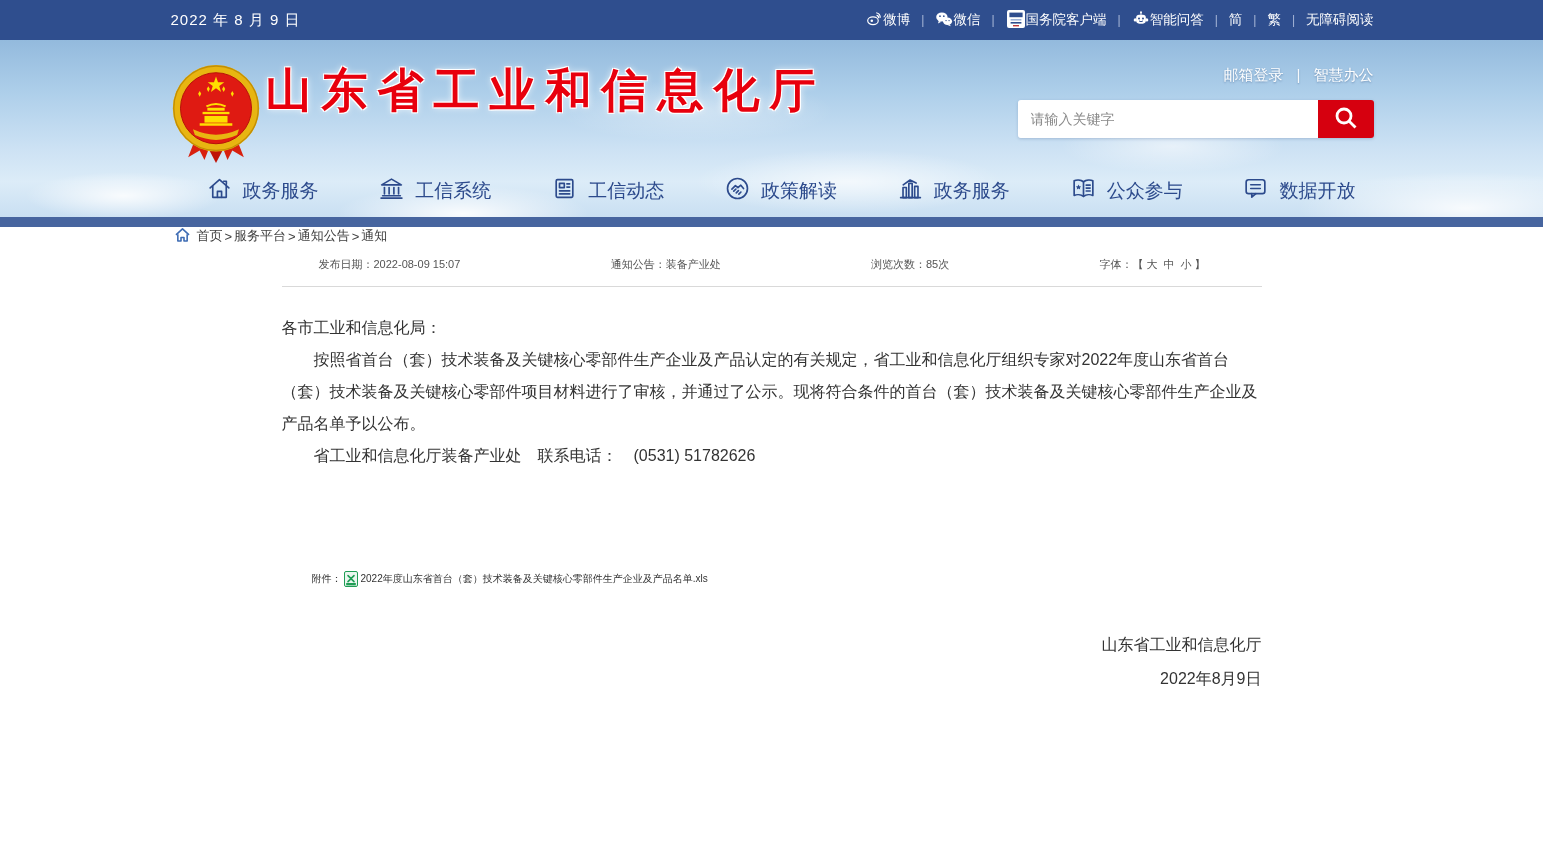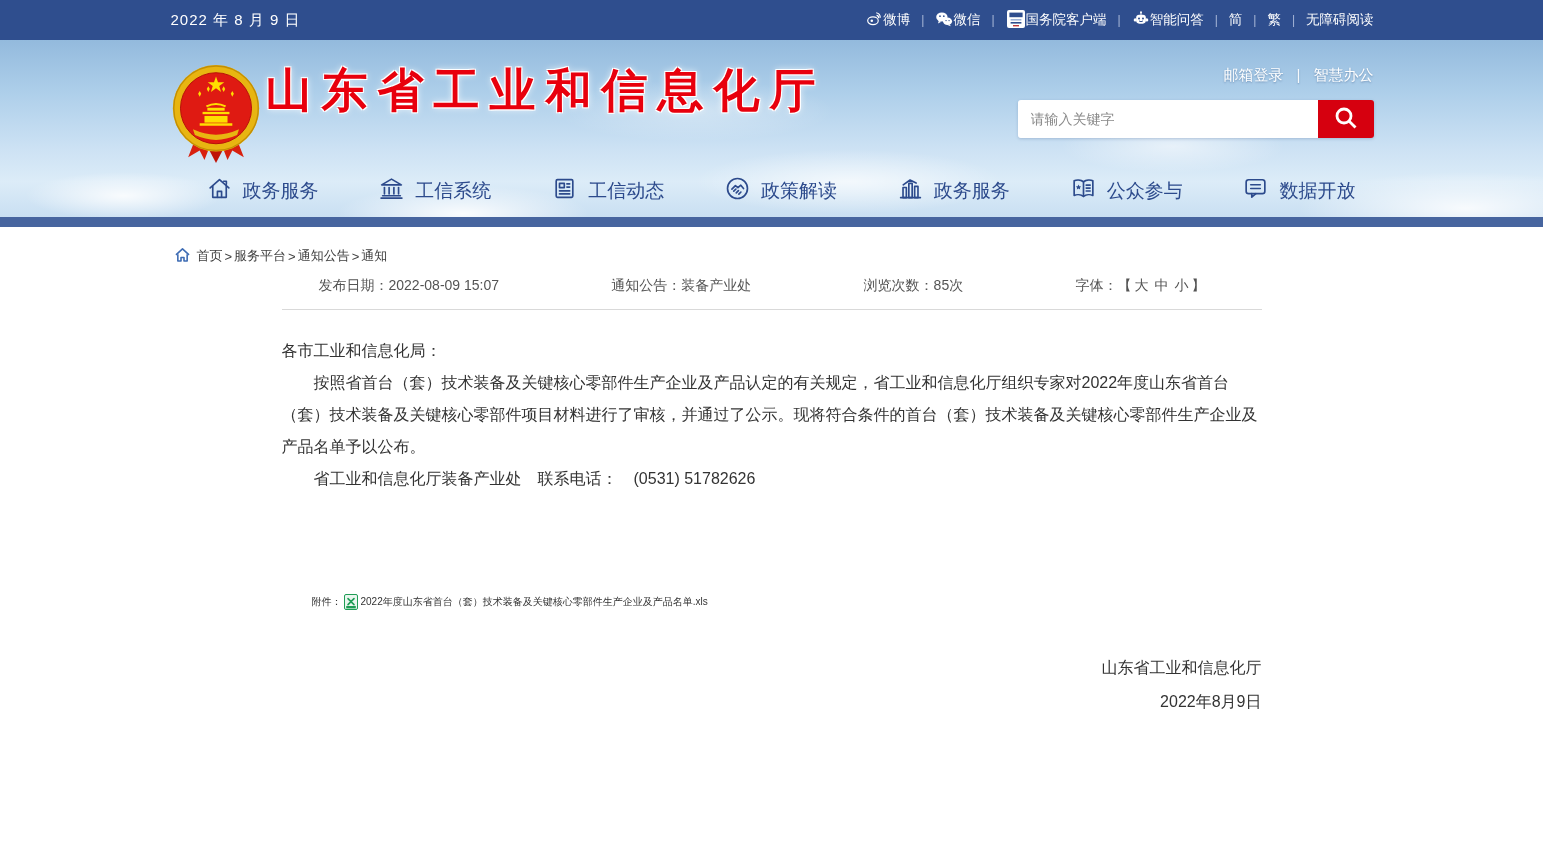--- a/index.html
+++ b/index.html
@@ -62,34 +62,34 @@
   .mainnav {
     width:1220px; margin:0 auto; height:53px;
     display:flex; align-items:center; justify-content:space-between;
     padding:0 26px 0 44px;
   }
   .nav-item { display:flex; align-items:center; gap:10px; color:#2C4A8C; font-size:19px; white-space:nowrap; }
   .nav-item svg { flex:0 0 auto; }
   .navsep { height:10px; background:#47659F; }
 
   
-  .content { width:1220px; margin:0 auto; padding-top:20px; }
+  .content { width:1220px; margin:0 auto; }
   .breadcrumb { display:flex; align-items:center; gap:7px; font-size:13px; color:#404040; padding-left:13px; }
   .breadcrumb .crumbs { display:flex; align-items:center; }
   .breadcrumb a { color:#404040; }
   .crumb-sep { margin:0 2px; }
 
   .article { width:980px; margin:0 auto; color:#333; }
   .article-title {
     font-size:28px; line-height:41px; font-weight:bold; color:#333;
     text-align:center; margin:27px 0 16px;
   }
   .meta {
     display:flex; justify-content:space-between; align-items:center;
-    font-size:14px; color:#545454;
+    font-size:11px; color:#545454;
     padding:12px 56px 14px 37px; border-bottom:1px solid #d9d9d9;
   }
   .meta-item { white-space:nowrap; }
   .font-opt { margin:0 3px; cursor:pointer; }
 
   .body-text { margin-top:25px; font-size:16px; line-height:32px; }
   .body-text p { margin:0; }
   .body-text p.indent { text-indent:2em; }
 
   .attachment { margin-top:98px; margin-left:30px; font-size:10px; color:#333;

